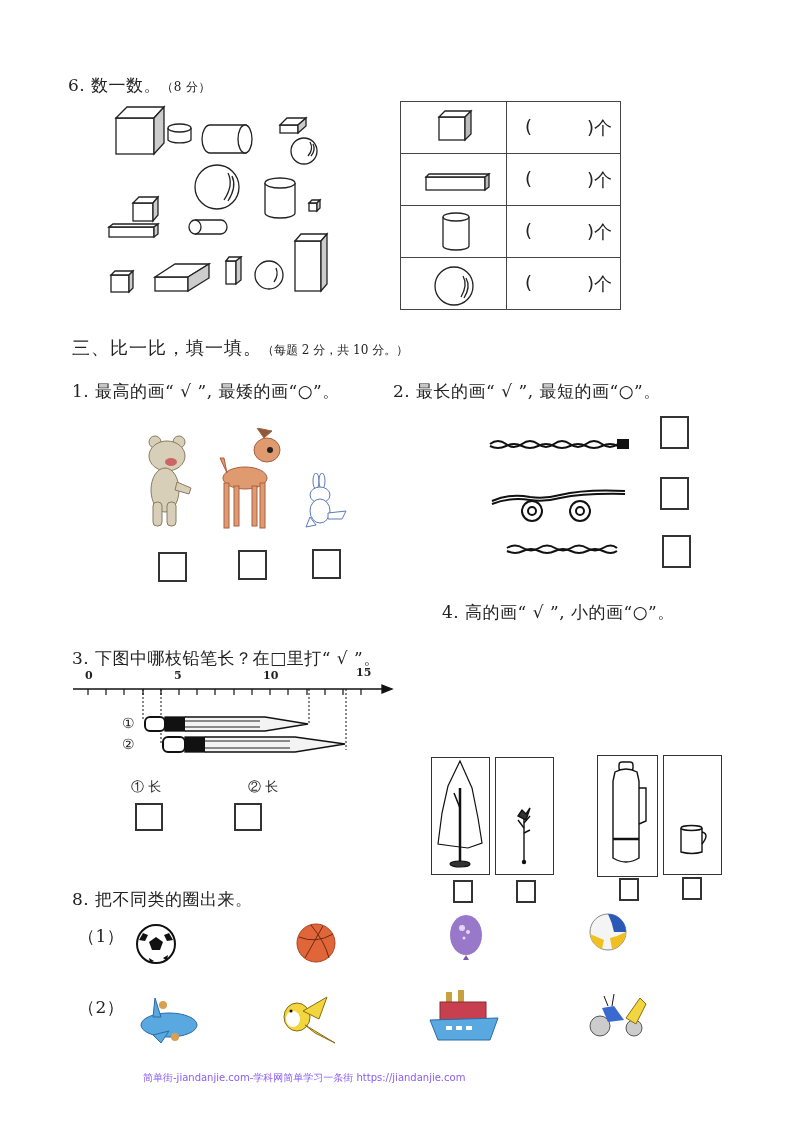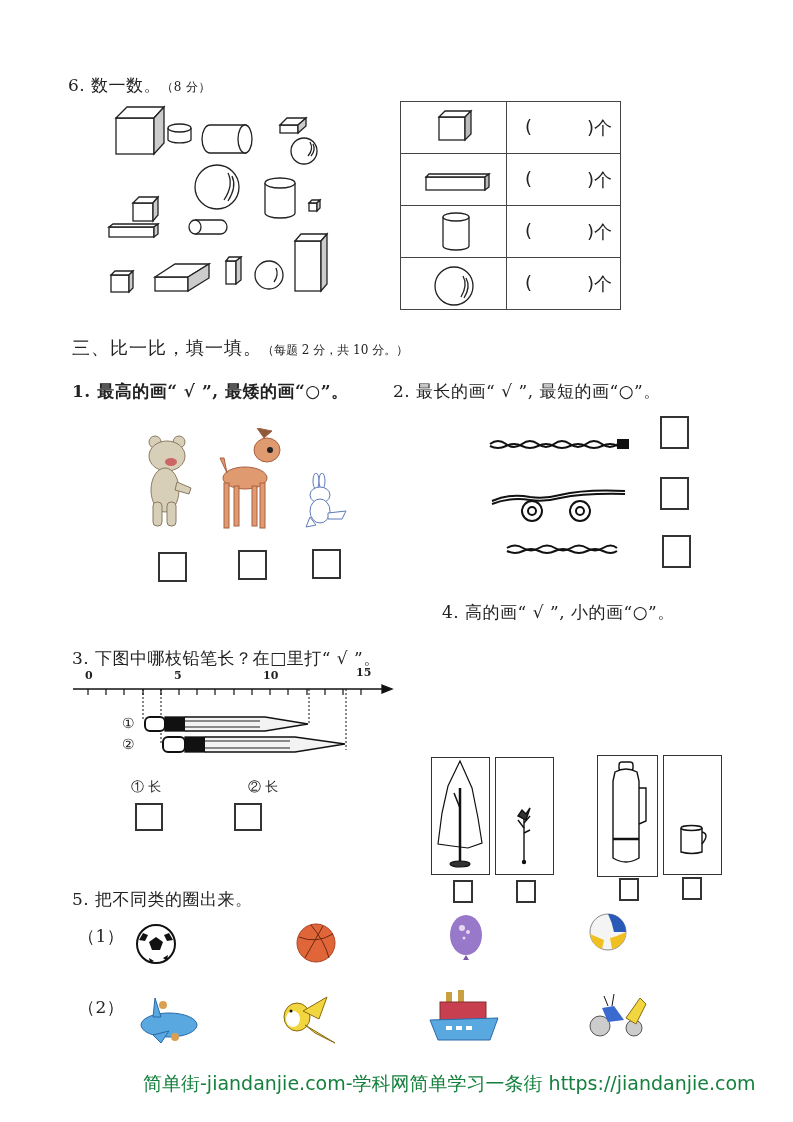--- a/index.html
+++ b/index.html
@@ -7,21 +7,21 @@
   .abs{position:absolute;}
   .qtext{font-size:17px;letter-spacing:0.5px;white-space:nowrap;}
   .small{font-size:12px;}
   .sec{font-size:18px;font-weight:normal;letter-spacing:1px;white-space:nowrap;}
   .box{position:absolute;border:2px solid #333;background:#fff;box-sizing:border-box;}
   table.count{position:absolute;left:400px;top:101px;border-collapse:collapse;}
   table.count td{border:1.5px solid #444;height:51px;padding:0;}
   table.count td.shape{width:105px;text-align:center;}
   table.count td.ans{width:113px;font-size:18px;font-family:"DejaVu Sans",sans-serif;}
   .ans-inner{display:flex;justify-content:space-between;padding:0 8px 0 18px;}
-  .footer{font-family:"DejaVu Sans",sans-serif;font-size:19px;color:#15803d;}
+  .footer{font-family:"DejaVu Sans",sans-serif;font-size:10px;color:#8b5cf6;}
   .card{position:absolute;border:1.5px solid #333;background:#fff;box-sizing:border-box;}
   svg{display:block;}
 </style>
 </head>
 <body>
 
 <div class="abs qtext" style="left:68px;top:74px;">
   <span>6. 数一数。</span><span class="small">（8 分）</span>
 </div>
 
@@ -182,21 +182,21 @@
           </div>
         </td>
   </tr>
 </tbody>
   </table>
 
 <div class="abs" style="left:72px;top:336px;">
   <span class="sec">三、比一比，填一填。</span><span class="small">（每题 2 分，共 10 分。）</span>
 </div>
 
-<div class="abs qtext" style="left:72px;top:380px;font-weight:bold;">1. 最高的画“ √ ”, 最矮的画“○”。</div>
+<div class="abs qtext" style="left:72px;top:380px;">1. 最高的画“ √ ”, 最矮的画“○”。</div>
 <div class="abs qtext" style="left:393px;top:380px;">2. 最长的画“ √ ”, 最短的画“○”。</div>
 
 <div class="abs" style="left:145px;top:430px;">
   <svg width="52" height="100" viewBox="0 0 52 100">
       <g fill="#d8cfb8" stroke="#8a7a60" stroke-width="1">
         <circle cx="10" cy="12" r="6"></circle>
         <circle cx="34" cy="12" r="6"></circle>
         <ellipse cx="22" cy="26" rx="18" ry="15"></ellipse>
         <ellipse cx="20" cy="60" rx="14" ry="22"></ellipse>
         <rect x="8" y="72" width="9" height="24" rx="4"></rect>
@@ -347,21 +347,21 @@
       <path d="M17 72 L17 96 Q28 99 38 96 L38 72" fill="#fff"></path>
       <ellipse cx="27.5" cy="72" rx="10.5" ry="2.5"></ellipse>
       <path d="M38 76 Q46 78 38 88"></path>
     </svg>
 </div>
 <div class="box" style="left:453px;top:880px;width:20px;height:23px;"></div>
 <div class="box" style="left:516px;top:880px;width:20px;height:23px;"></div>
 <div class="box" style="left:619px;top:878px;width:20px;height:23px;"></div>
 <div class="box" style="left:682px;top:877px;width:20px;height:23px;"></div>
 
-<div class="abs qtext" style="left:72px;top:888px;">5. 把不同类的圈出来。</div>
+<div class="abs qtext" style="left:72px;top:888px;">8. 把不同类的圈出来。</div>
 
 <div class="abs qtext" style="left:78px;top:925px;">（1）</div>
 <div class="abs" style="left:135px;top:923px;">
   <svg width="42" height="42" viewBox="0 0 42 42">
       <circle cx="21" cy="21" r="19" fill="#fff" stroke="#111" stroke-width="2"></circle>
       <path d="M21 14 L28 19 L25 27 L17 27 L14 19 Z" fill="#111"></path>
       <path d="M8 10 L13 12 L10 18 L4 17Z" fill="#111"></path>
       <path d="M34 10 L38 17 L32 18 L29 12Z" fill="#111"></path>
       <path d="M14 35 L19 38 L15 40Z" fill="#111"></path>
       <path d="M28 35 L33 32 L32 38Z" fill="#111"></path>

